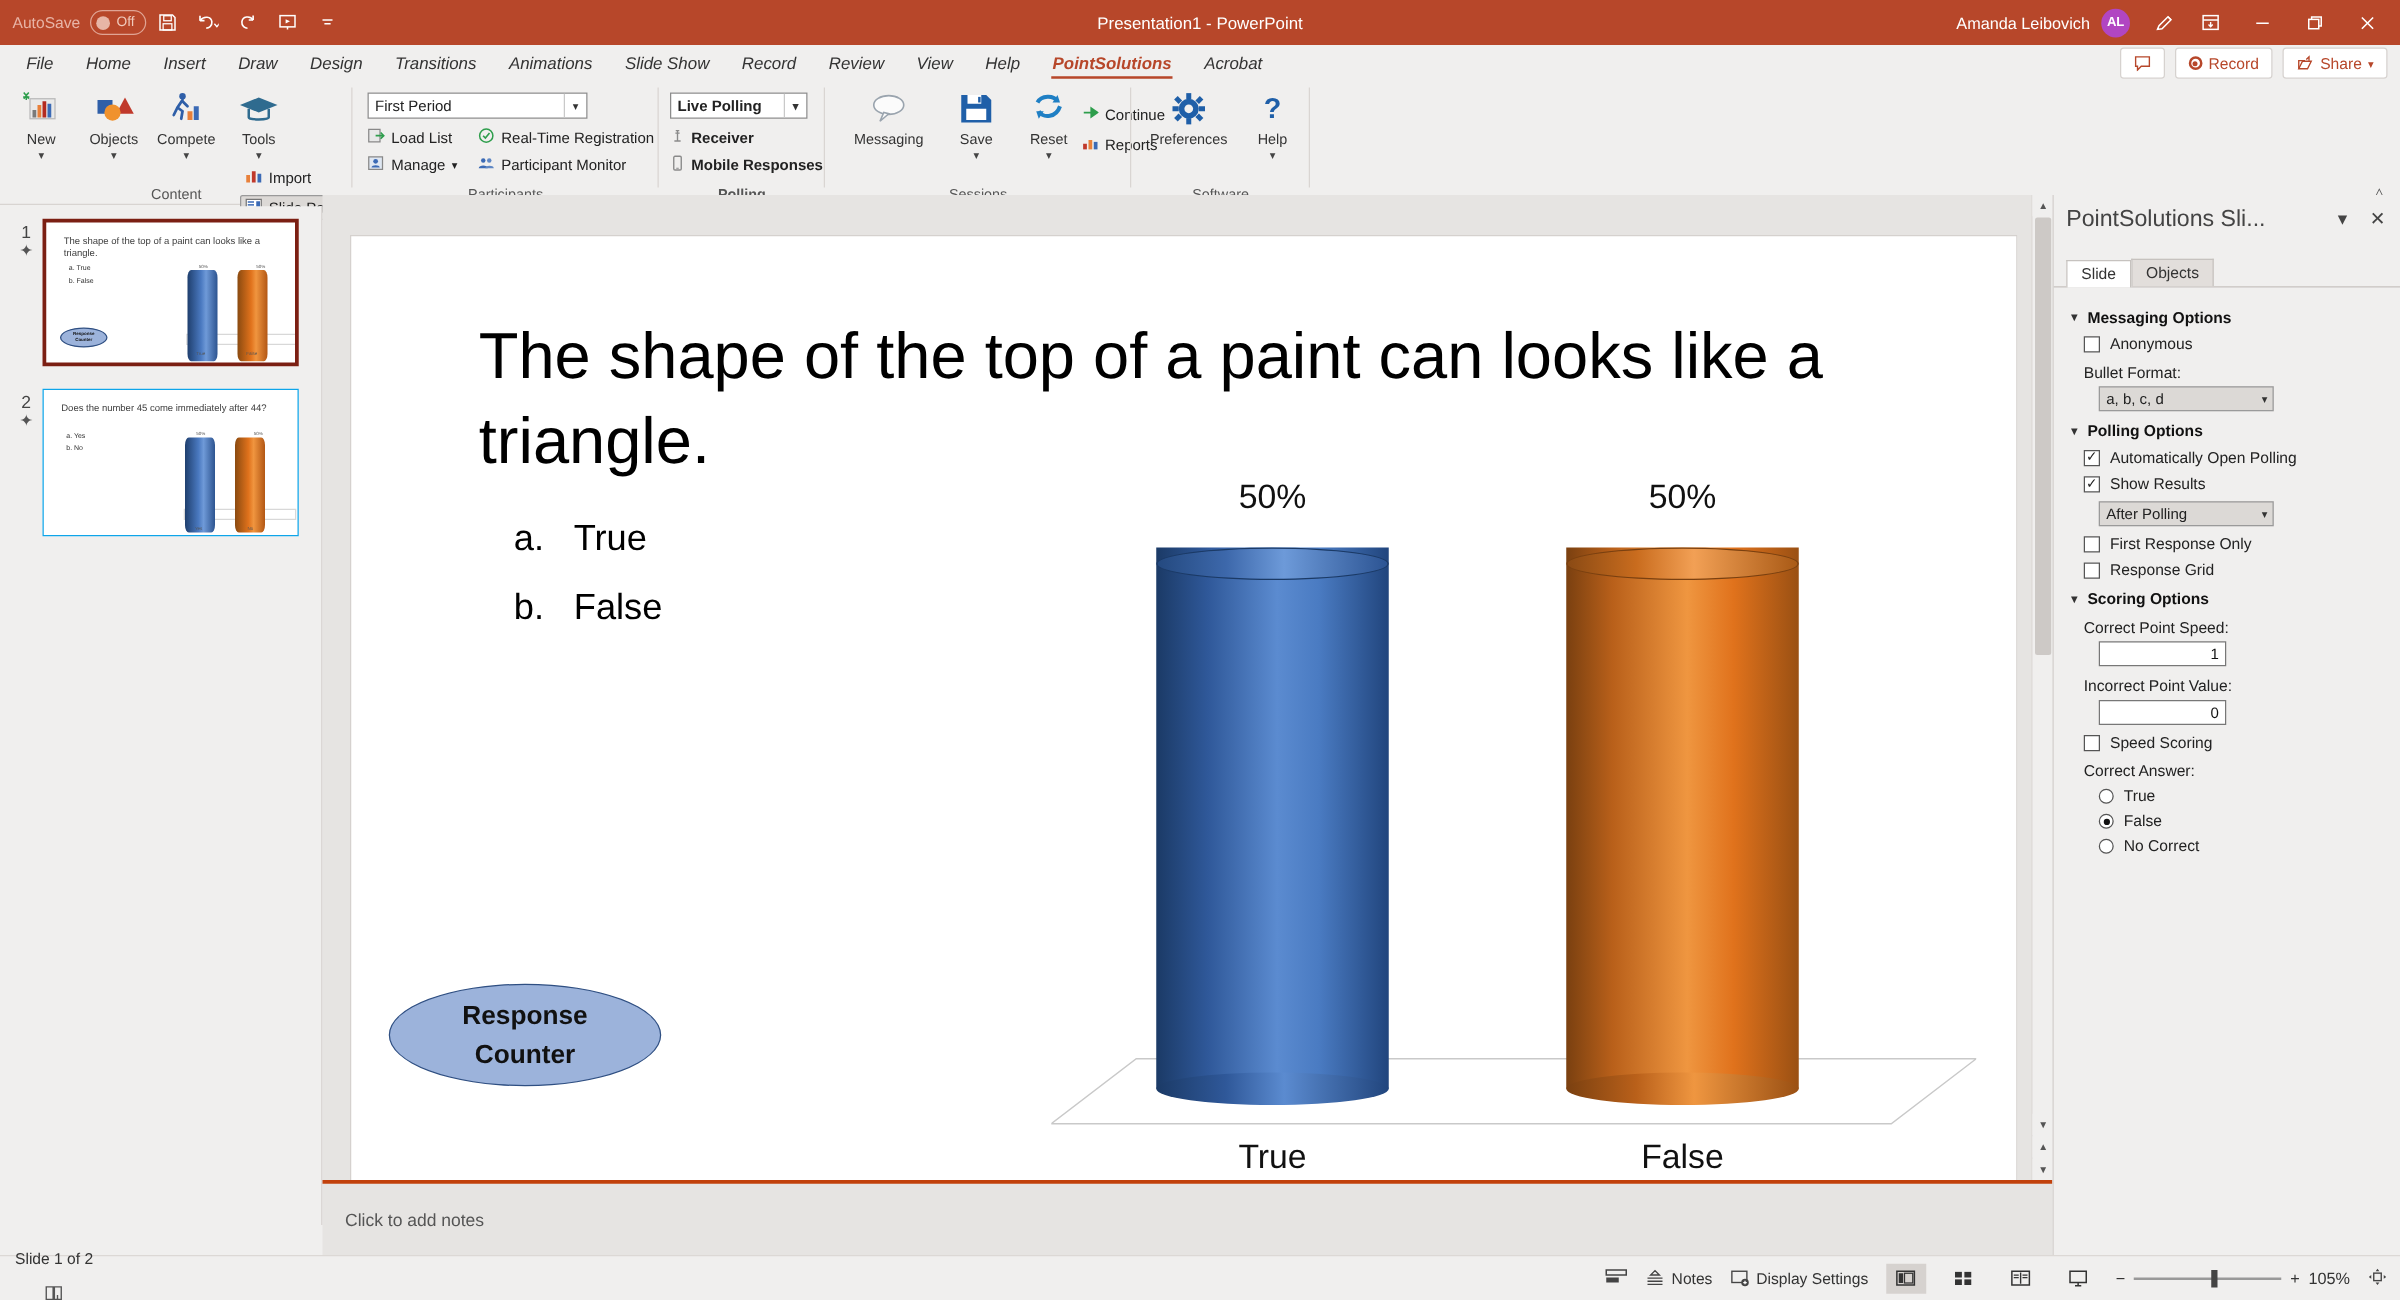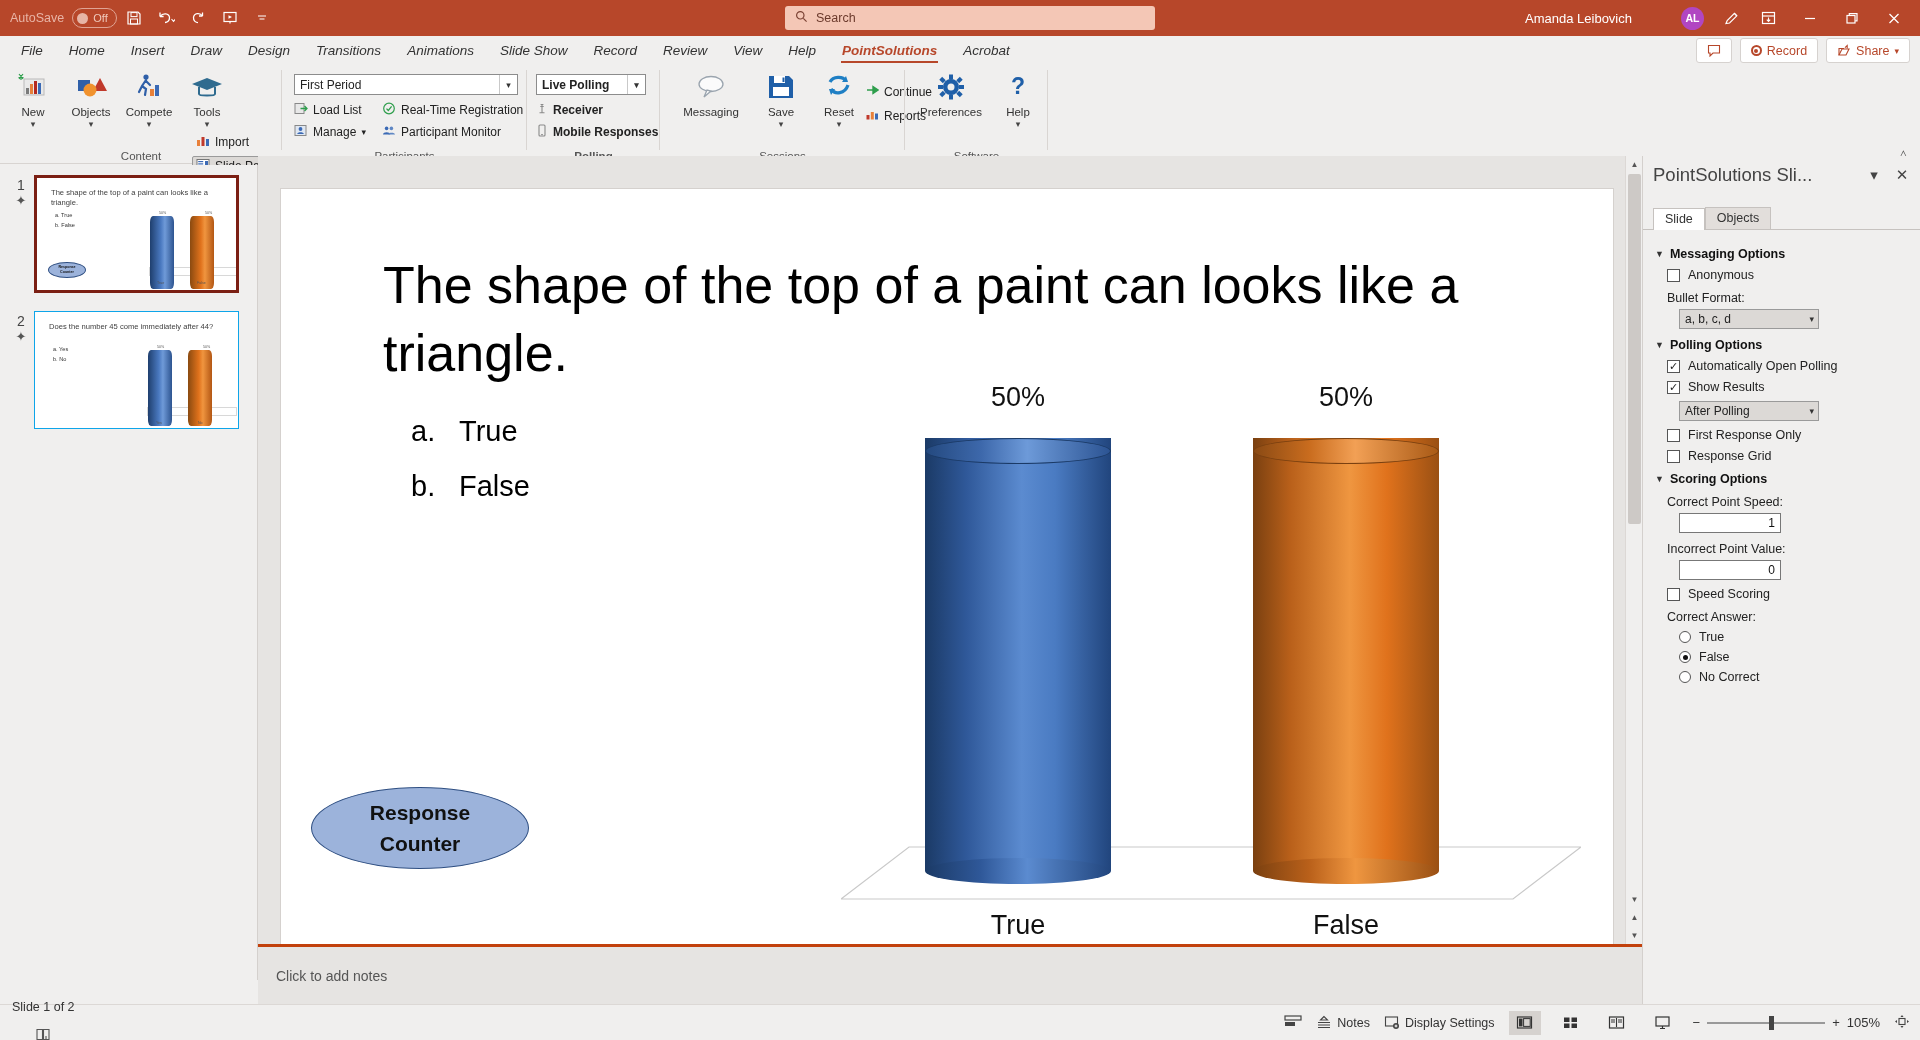--- a/index.html
+++ b/index.html
@@ -38,21 +38,21 @@
     gap: 8px; padding-left: 10px; color: #6b3a2c; font-size: 12.5px;
   }
   .tb-right {
     position: absolute; right: 0; top: 0; height: 36px;
     display: flex; align-items: center; gap: 2px; padding-right: 6px;
   }
   .user-name { font-size: 13px; margin-right: 7px; }
   .avatar {
     width: 23px; height: 23px; border-radius: 50%; background: #b146c2;
     color: #fff; font-size: 10.5px; display: flex; align-items: center;
-    justify-content: center; font-weight: bold; margin-right: 10px; margin-left: 40px;
+    justify-content: center; font-weight: bold; margin-right: 10px;
   }
   .win-btn {
     width: 40px; height: 30px; display: flex; align-items: center;
     justify-content: center; font-size: 14px; color: #fff;
   }
 
   
   .ribbon-tabs {
     position: absolute; left: 0; top: 36px; width: 1920px; height: 28px;
     background: #f0efee; display: flex; align-items: flex-end; padding-left: 8px;
@@ -367,29 +367,20 @@
       </div>
       <div class="tb-icon">
         <svg width="14" height="14" viewBox="0 0 14 14">
             <path d="M3 5 L11 5 M4.5 8 L9.5 8" stroke="#fff" stroke-width="1.2"></path>
           </svg>
       </div>
     </div>
 
     <div class="tb-title">Presentation1  -  PowerPoint</div>
 
-    <div class="tb-search">
-      <span>
-        <svg width="13" height="13" viewBox="0 0 13 13">
-            <circle cx="5.3" cy="5.3" r="3.7" fill="none" stroke="#7a4133" stroke-width="1.2"></circle>
-            <path d="M8.3 8.3 L11.6 11.6" stroke="#7a4133" stroke-width="1.2"></path>
-          </svg>
-      </span>
-      <span>Search</span>
-    </div>
 
     <div class="tb-right">
       <span class="user-name">Amanda Leibovich</span>
       <span class="avatar">AL</span>
       <div class="tb-icon">
         <svg width="17" height="17" viewBox="0 0 17 17">
             <path d="M3 13.5 L4.2 10.6 L11.4 3.4 L13.8 5.8 L6.6 13 Z" fill="none" stroke="#fff" stroke-width="1.2"></path>
             <path d="M11.4 3.4 L13.8 5.8" stroke="#fff" stroke-width="1.2"></path>
           </svg>
       </div>
@@ -527,21 +518,21 @@
               <rect x="9" y="3" width="3" height="6" fill="#3b6ab5"></rect>
             </svg>
         </span>
         <span>Slide Pane</span>
       </div>
       <div class="rgroup-label">Content</div>
       <div class="rgroup-sep" style="right:0;"></div>
     </div>
 
     <div class="rgroup" style="left:282px; width:245px;">
-      <div class="combo" style="left:12px; top:10px; width:224px;">
+      <div class="combo" style="left:12px; top:10px; width:176px;">
         <span>First Period</span>
         <span class="arrow">▾</span>
       </div>
       <div class="small-item" style="left:12px; top:38px;">
         <span>
           <svg width="14" height="13" viewBox="0 0 14 13">
               <rect x="1" y="1.5" width="9" height="10" fill="#e8e8e8" stroke="#888" stroke-width="1"></rect>
               <path d="M6.5 6.5 L13 6.5 M10.5 4 L13 6.5 L10.5 9" stroke="#2e9e4c" stroke-width="1.3" fill="none"></path>
             </svg>
         </span>

